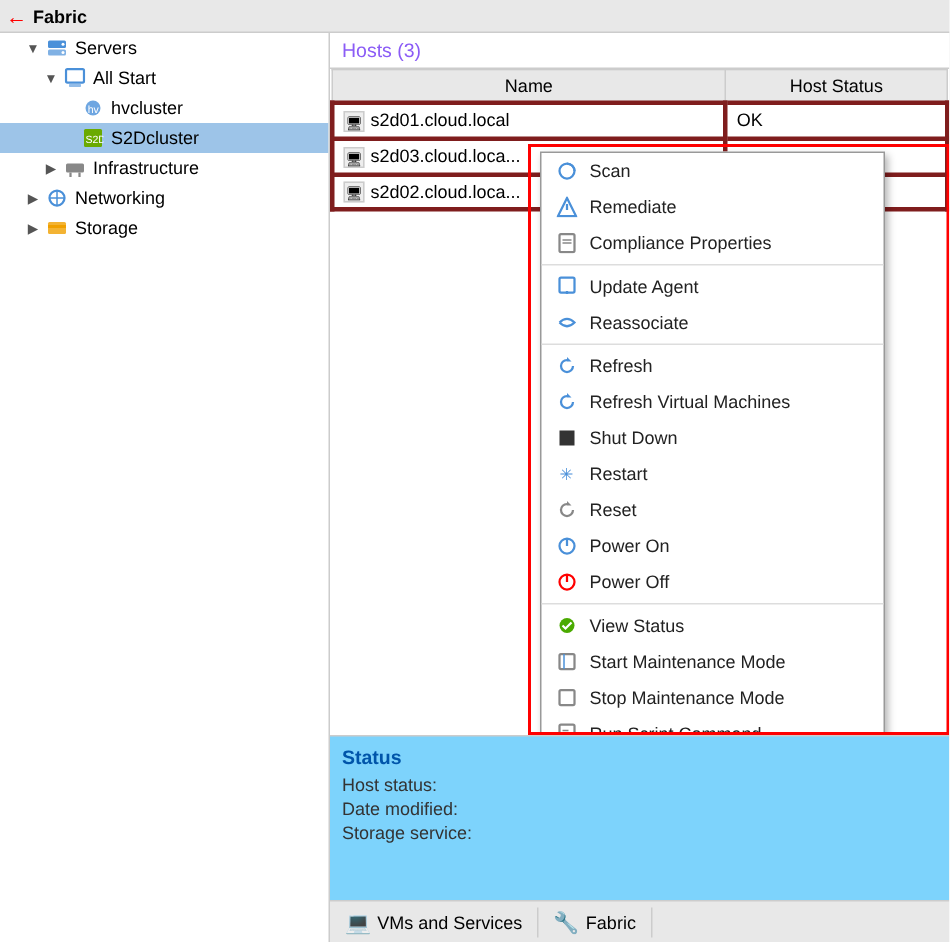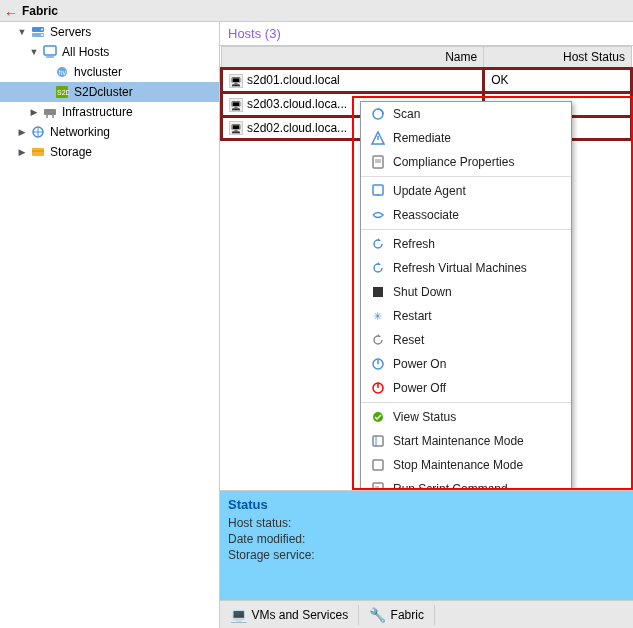--- a/index.html
+++ b/index.html
@@ -108,21 +108,21 @@
     }
 
     table {
       width: 100%;
       border-collapse: collapse;
     }
     thead th {
       background: #e8e8e8;
       border: 1px solid #ccc;
       padding: 3px 6px;
-      text-align: right;
+      text-align: center;
       font-weight: normal;
       font-size: 12px;
     }
     tbody td {
       border: 3px solid #7f1d1d;
       padding: 3px 6px;
       font-size: 12px;
     }
     .host-icon {
       display: inline-block;
@@ -186,21 +186,21 @@
     .footer-tab-icon {
       margin-right: 4px;
       font-size: 14px;
     }
 
     
     .context-menu {
       position: absolute;
       top: 55px;
       left: 140px;
-      width: 212px;
+      width: 230px;
       background: #fff;
       border: 1px solid #999;
       box-shadow: 2px 2px 5px rgba(0,0,0,0.3);
       z-index: 100;
     }
     .ctx-item {
       display: flex;
       align-items: center;
       padding: 3px 8px;
       cursor: pointer;
@@ -261,21 +261,21 @@
     </div>
 
     <div class="sidebar-item tree-indent-2">
       <span class="expand-icon">▼</span>
       <span class="node-icon" style="color:#4a90d9;">
         <svg width="14" height="14" viewBox="0 0 14 14">
             <rect x="1" y="1" width="12" height="9" rx="1" fill="none" stroke="#4a90d9" stroke-width="1.5"></rect>
             <rect x="3" y="11" width="8" height="2" rx="0.5" fill="#4a90d9" opacity="0.6"></rect>
           </svg>
       </span>
-      <span>All Hosts</span>
+      <span>All Start</span>
     </div>
 
     <div class="sidebar-item tree-indent-3">
       <span class="expand-icon" style="width:12px;"></span>
       <span class="node-icon">
         <svg width="14" height="14" viewBox="0 0 14 14">
             <circle cx="7" cy="7" r="5" fill="#4a90d9" opacity="0.8"></circle>
             <text x="3.5" y="10" font-size="7" fill="white" font-family="sans-serif">hv</text>
           </svg>
       </span>

